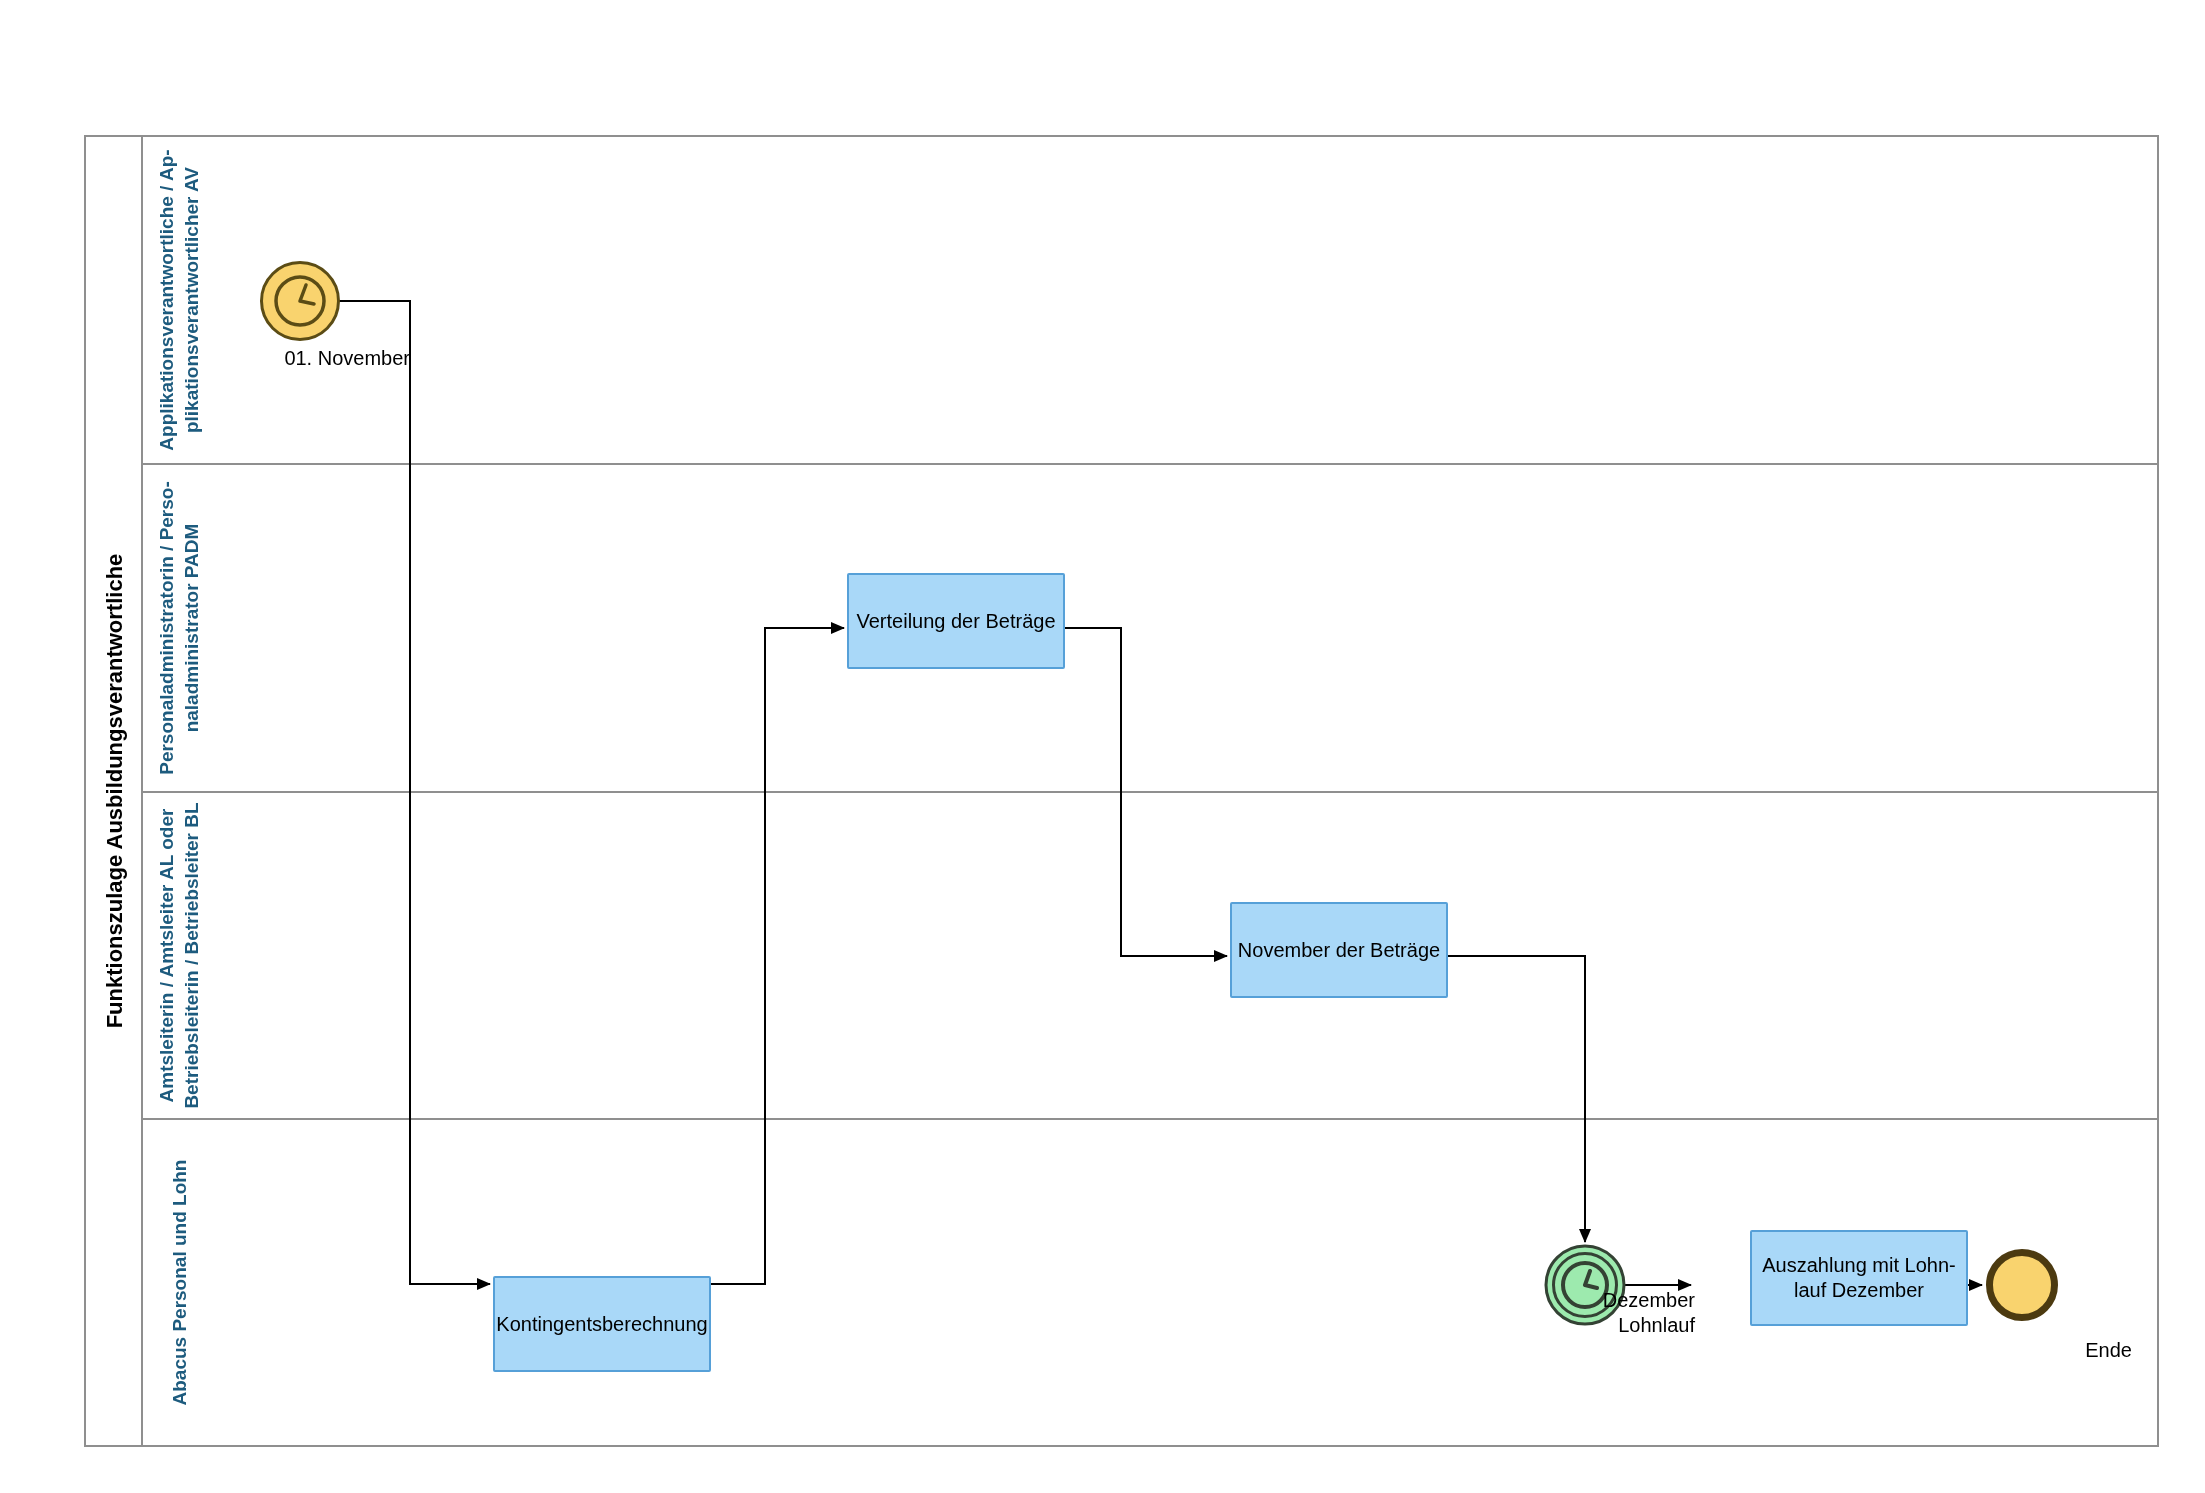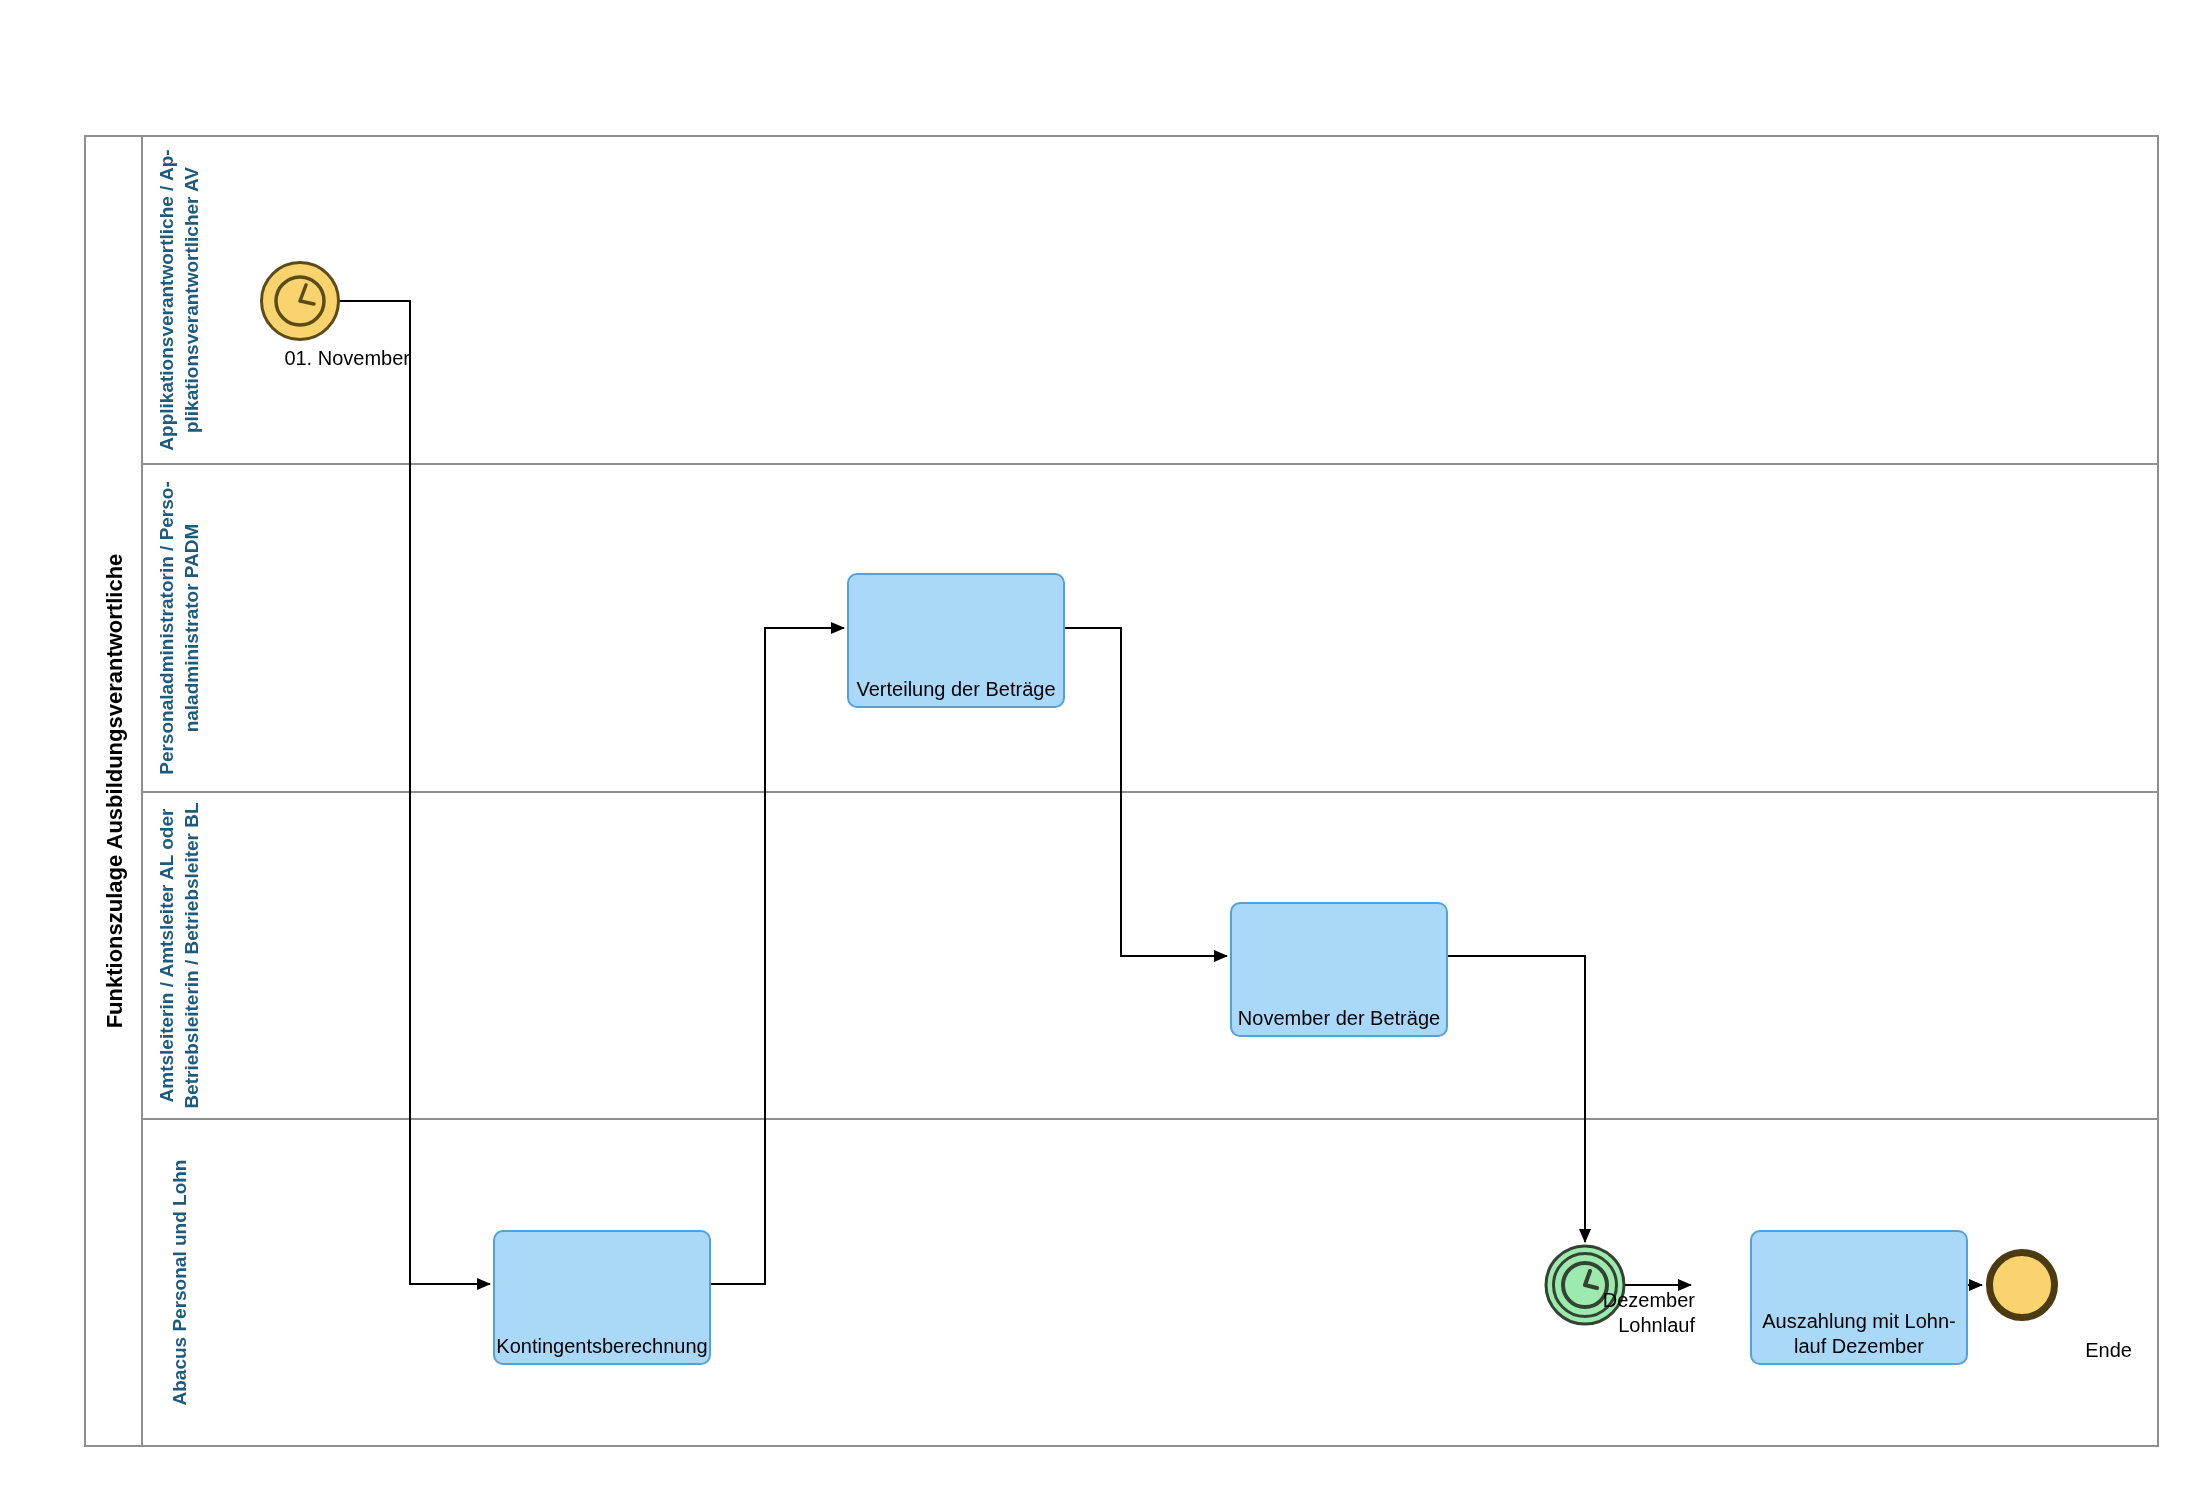--- a/index.html
+++ b/index.html
@@ -26,23 +26,23 @@
   .pool-title {
     font-weight:bold; font-size:22px; color:#000000; line-height:26px;
     white-space:pre-line;
   }
   .lane-label {
     font-weight:bold; font-size:19px; color:#1d5b7e; line-height:25px;
     white-space:pre-line;
   }
   
   .task {
-    position:absolute; width:218px; height:135px; box-sizing:border-box;
-    background:#a9d8f8; border:2px solid #56a0d8; border-radius:10px;
-    display:flex; align-items:flex-end; justify-content:center; text-align:center;
+    position:absolute; width:218px; height:96px; box-sizing:border-box;
+    background:#a9d8f8; border:2px solid #56a0d8; border-radius:2px;
+    display:flex; align-items:center; justify-content:center; text-align:center;
     font-size:20px; color:#000000; line-height:25px; white-space:pre-line;
     padding:4px;
   }
   .node-label {
     position:absolute; width:220px; text-align:right; font-size:20px;
     color:#000000; line-height:25px; white-space:pre-line;
   }
   .abs { position:absolute; }
 </style>
 </head>
@@ -94,21 +94,21 @@
     <g>
       <circle cx="42" cy="42" r="22" fill="none" stroke="#344234" stroke-width="4"></circle>
       <path d="M42,42 L47,28 M42,42 L54,45" fill="none" stroke="#344234" stroke-width="4" stroke-linecap="round"></path>
     </g>
   </svg>
 
   <svg class="abs" style="left:1983px; top:1246px;" width="78" height="78">
     <circle cx="39" cy="39" r="32.5" fill="#f9d36e" stroke="#4c3a10" stroke-width="7"></circle>
   </svg>
 
-  <div class="task" style="left:493px; top:1230px;">
+  <div class="task" style="left:493px; top:1276px;">
     <span>Kontingentsberechnung</span>
   </div>
   <div class="task" style="left:847px; top:573px;">
     <span>Verteilung der Beträge</span>
   </div>
   <div class="task" style="left:1230px; top:902px;">
     <span>November der Beträge</span>
   </div>
   <div class="task" style="left:1750px; top:1230px;">
     <span>Auszahlung mit Lohn-

